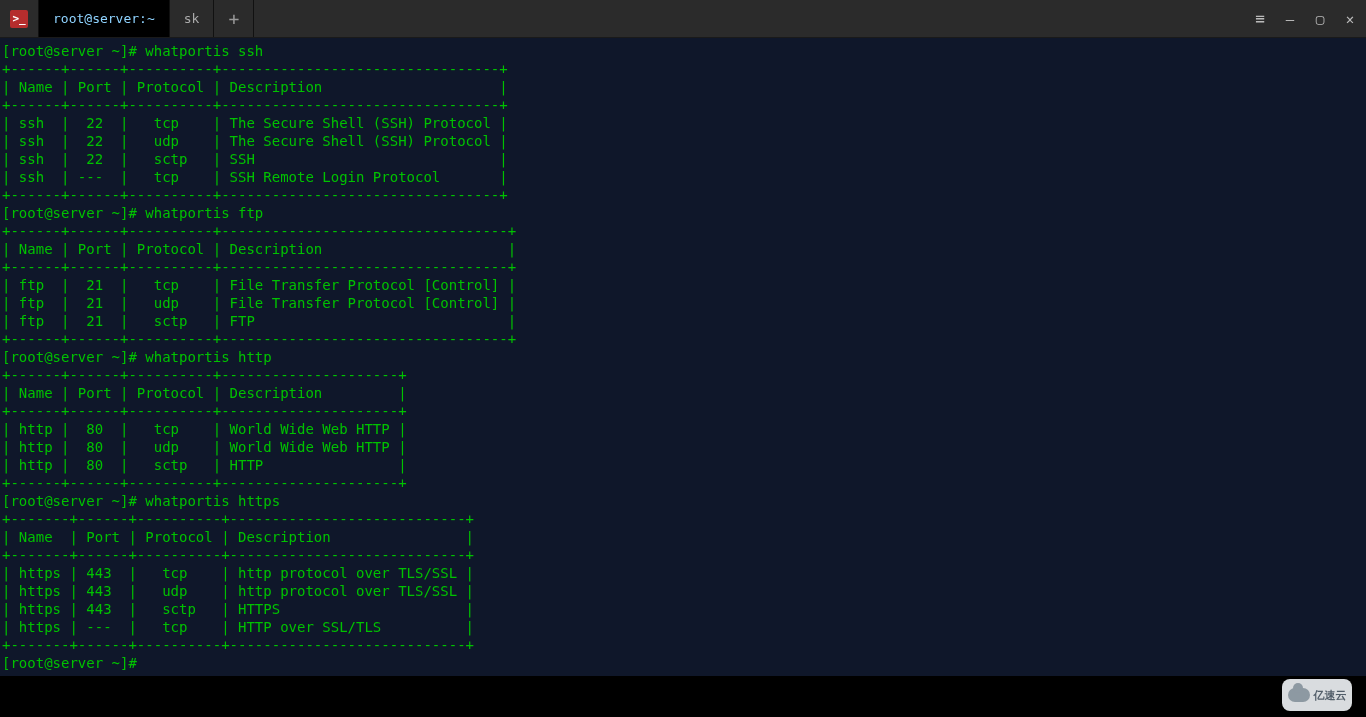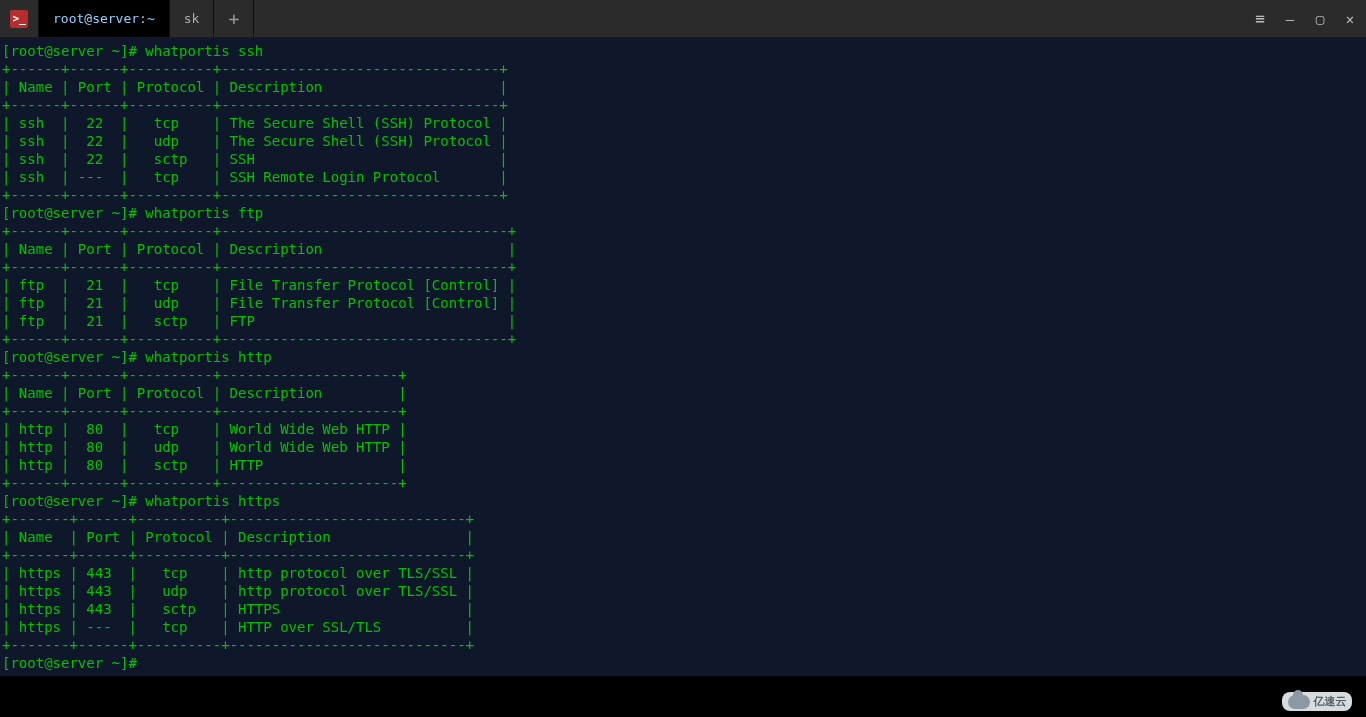--- a/index.html
+++ b/index.html
@@ -31,21 +31,21 @@
 
   .terminal {
     background: #0f172a; color: #00c200;
     font-size: 14px; line-height: 18px;
     padding: 4px 2px;
     white-space: pre; letter-spacing: 0;
   }
 
   .watermark {
     position: absolute; right: 14px; bottom: 6px;
-    width: 70px; height: 19px;
+    width: 70px; height: 32px;
     background: #eceff2; border-radius: 8px;
     display: flex; align-items: center; justify-content: center;
     color: #5a6673; font-size: 11px; font-weight: 600;
     opacity: 0.92;
   }
   .watermark .cloud {
     width: 22px; height: 14px; background: #9aa6b0; border-radius: 8px;
     margin-right: 4px; position: relative;
   }
   .watermark .cloud::before {

